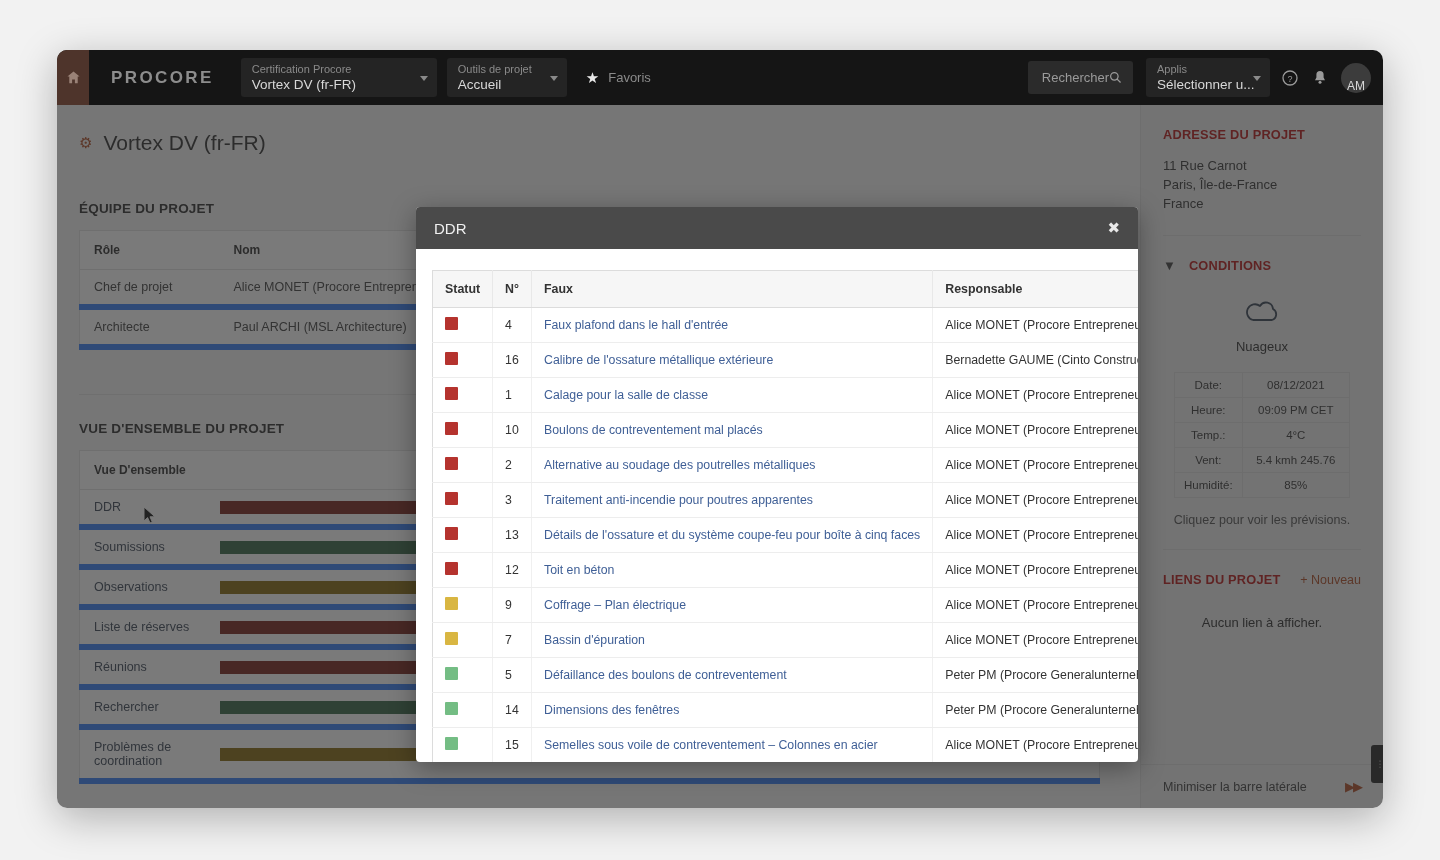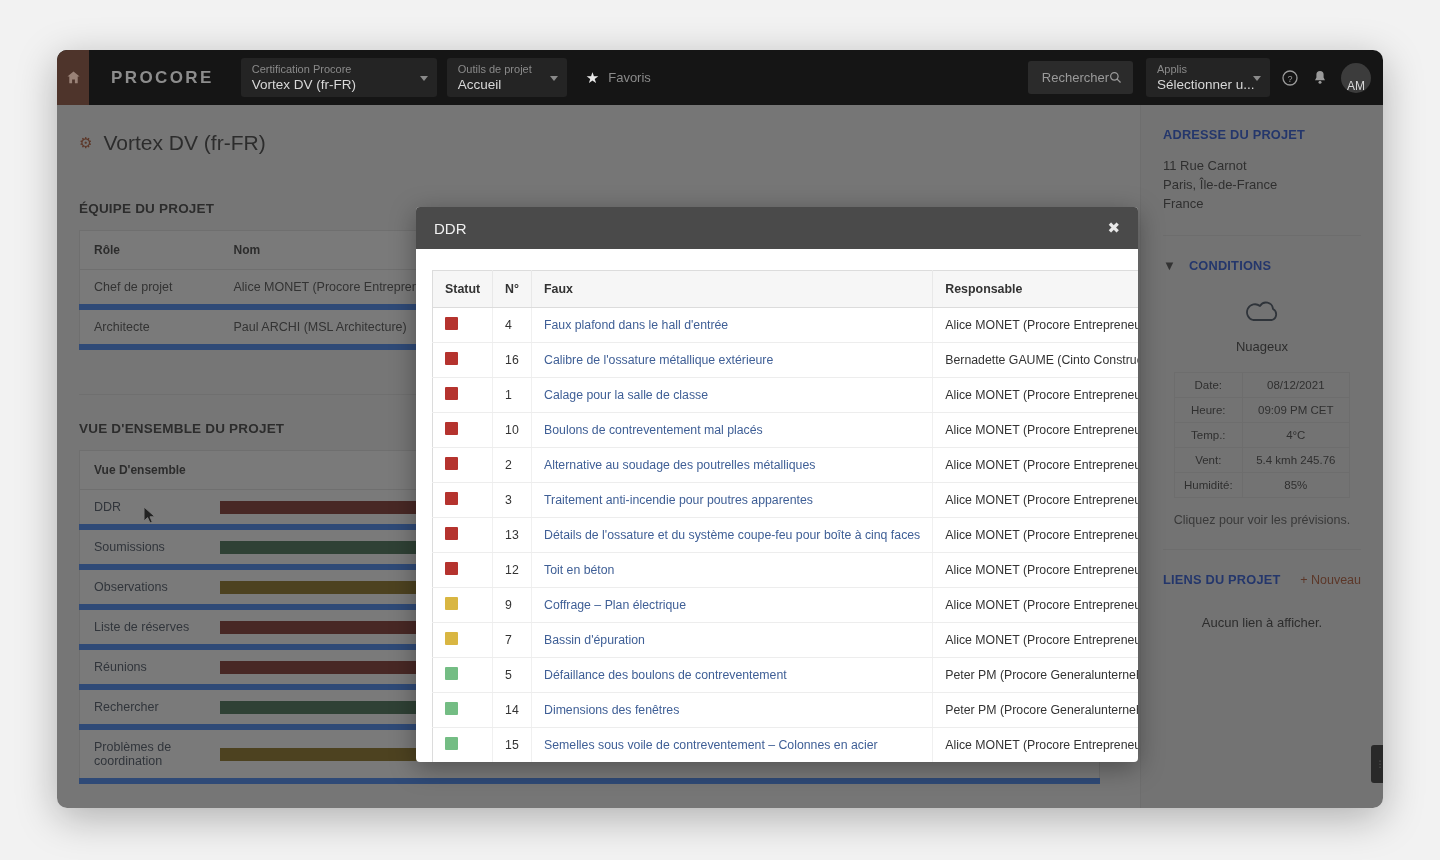--- a/index.html
+++ b/index.html
@@ -103,21 +103,21 @@
   .ov-tbl { border: 1px solid #e3e3e3; margin-bottom: 40px; }
   .ov-tbl td.name { width: 130px; color: #3f4a5a; font-size: 12.5px; }
   .ov-tbl td.bar-cell { padding: 10px 10px; }
   .ov-tbl td.st { width: 95px; font-size: 12.5px; color: #333; }
   .bar { height: 13px; position: relative; }
   .bar span.n {
     position: absolute; right: 6px; top: -2px; font-size: 11px; color: #fff;
   }
 
   
-  .side-h { font-size: 12.8px; font-weight: bold; color: #1d4ed8; letter-spacing: .2px; }
+  .side-h { font-size: 12.8px; font-weight: bold; color: #b91c1c; letter-spacing: .2px; }
   .side-addr { font-size: 13px; color: #3a3a3a; line-height: 19px; margin-top: 14px; }
   .side-hr { height: 1px; background: #ddd; margin: 22px 0; }
   .cond-row { display: flex; align-items: center; gap: 13px; }
   .chev { color: #444; font-size: 13px; }
   .weather { text-align: center; margin-top: 26px; }
   .weather .cloud { color: #3b4757; }
   .weather .desc { font-size: 13px; color: #333; margin-top: 8px; }
   table.wx {
     width: 176px; margin: 18px auto 0 auto; border-collapse: collapse;
     border: 1px solid #ddd;
@@ -390,20 +390,24 @@
       </div>
 
       <div class="side-hr"></div>
 
       <div class="links-row">
         <span class="side-h">LIENS DU PROJET</span>
         <span class="links-new">+ Nouveau</span>
       </div>
       <div class="no-links">Aucun lien à afficher.</div>
 
+      <div class="minimize">
+        <span class="t">Minimiser la barre latérale</span>
+        <span class="ff">▶▶</span>
+      </div>
       <div class="edge-tab">⋮</div>
     </div>
   </div>
 
   <div class="dim"></div>
 
   <svg class="cursor" width="14" height="20" viewBox="0 0 14 20">
     <path d="M1 1 L1 15 L4.6 11.6 L7 17 L9.3 16 L7 10.8 L12 10.8 Z" fill="#1a1a1a" stroke="#fff" stroke-width="1"></path>
   </svg>
 

